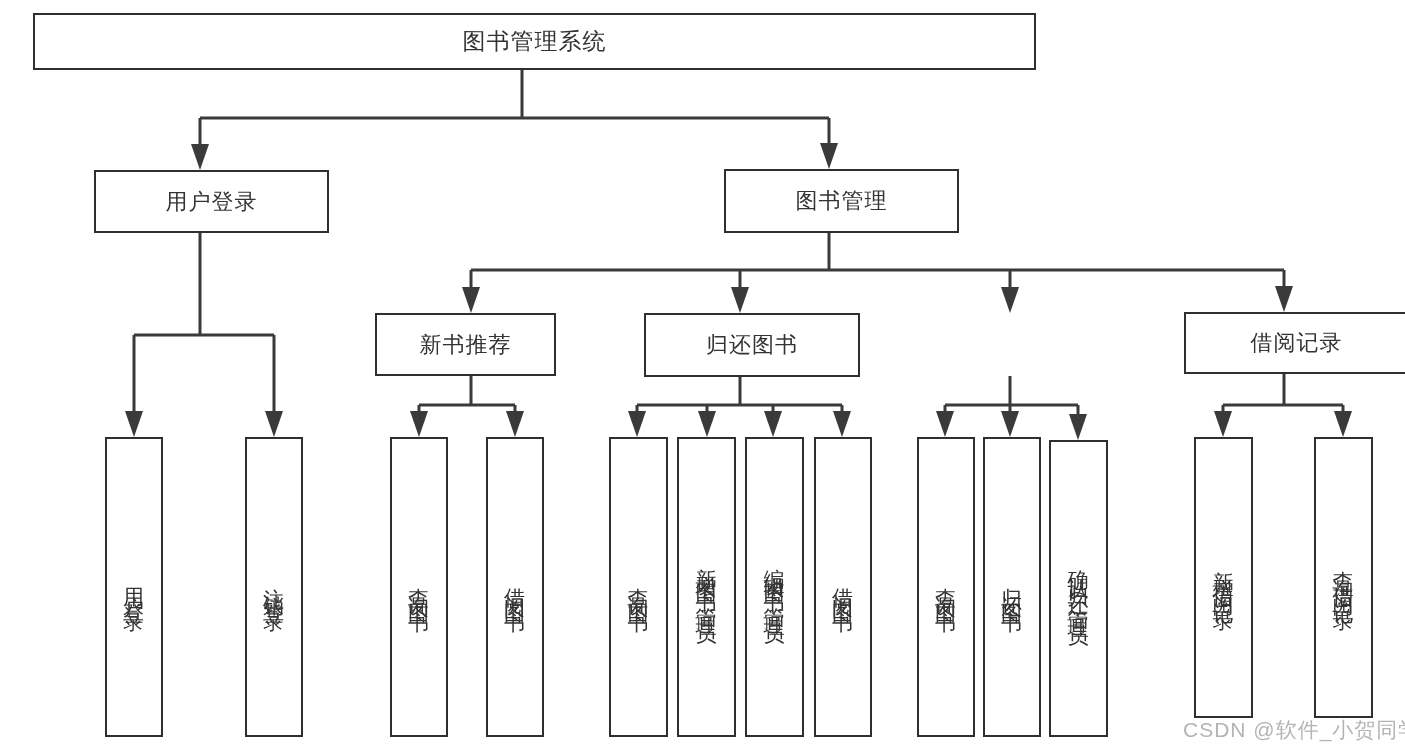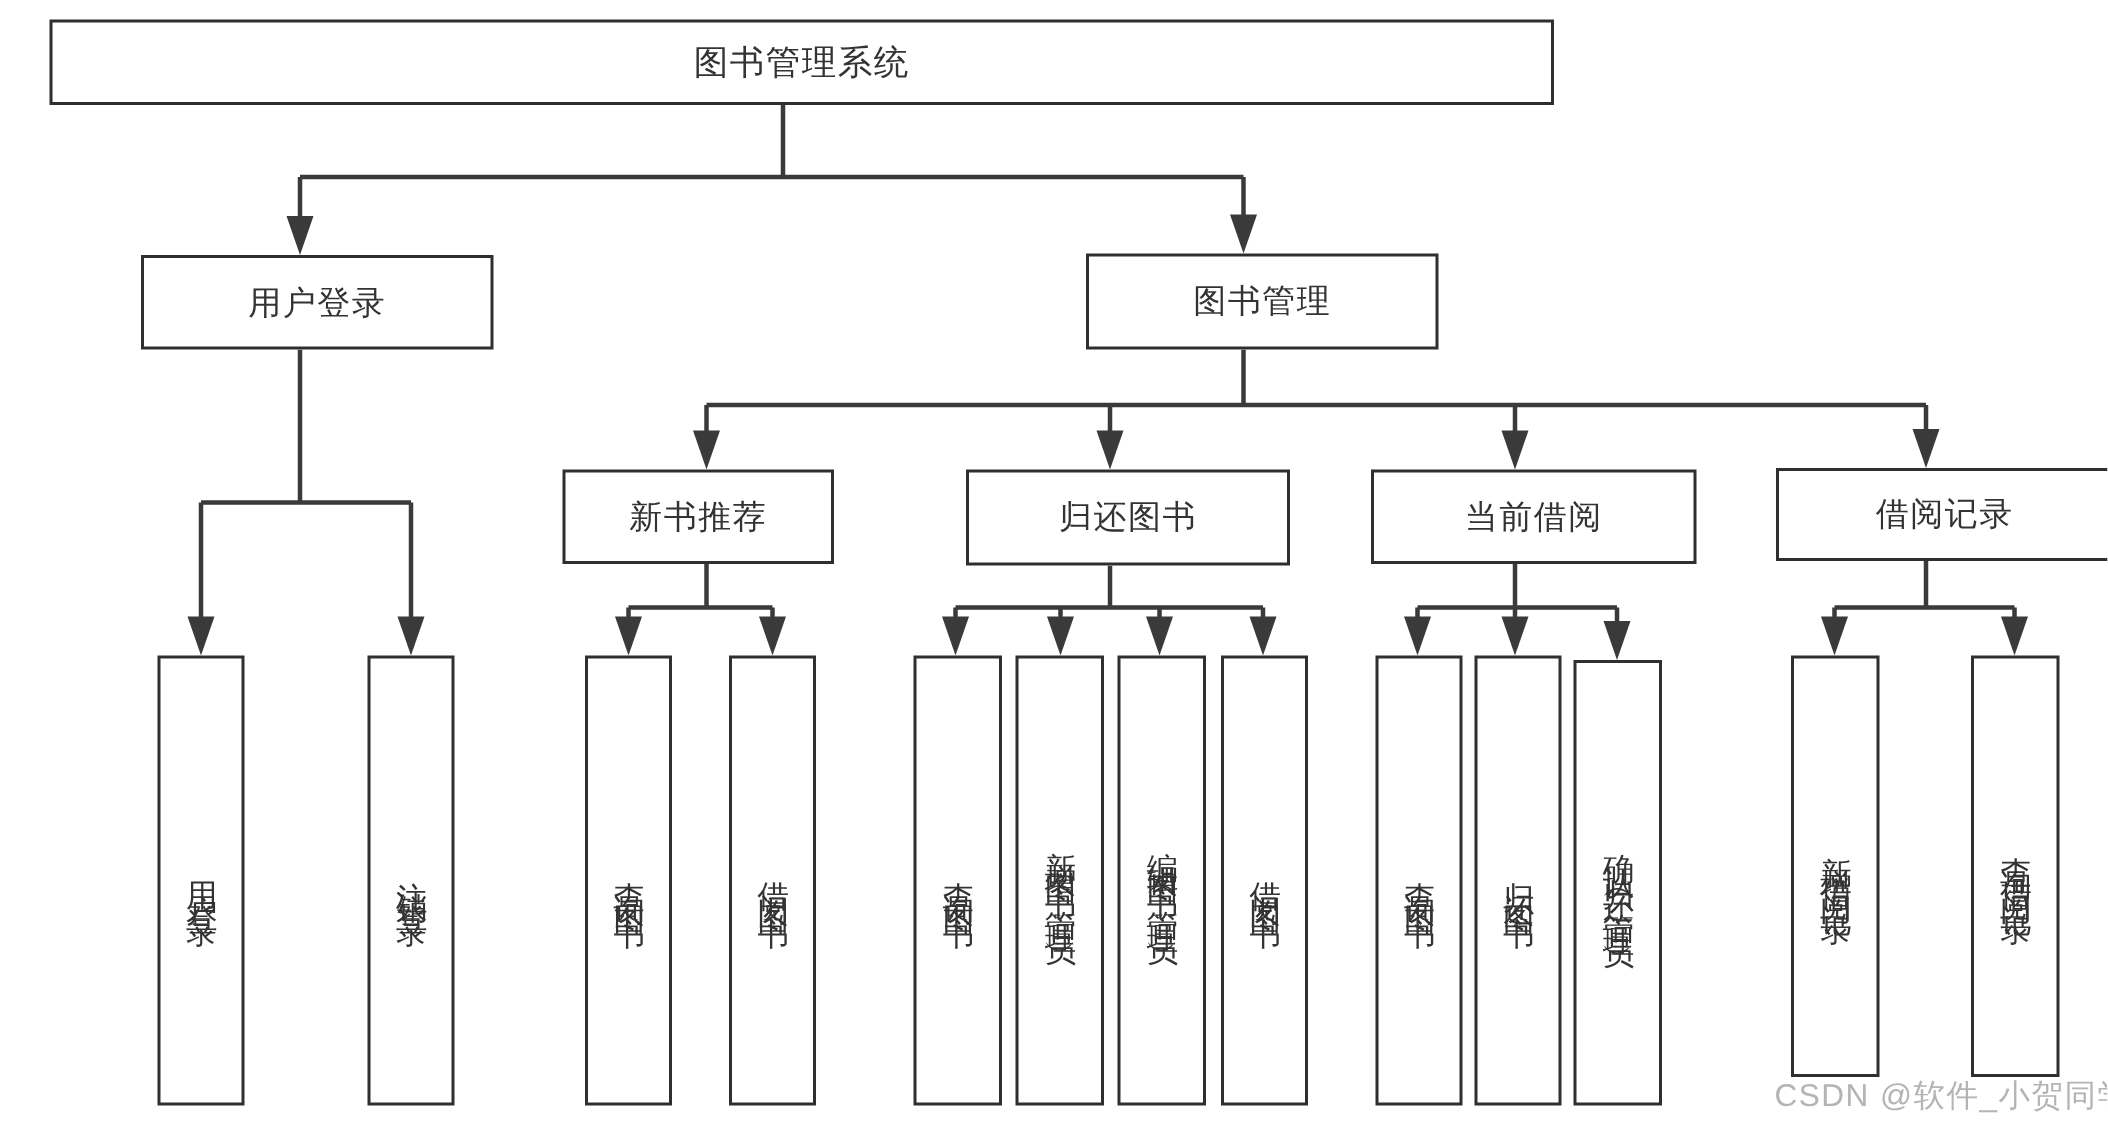--- a/index.html
+++ b/index.html
@@ -87,21 +87,20 @@
     </g>
   </svg>
 
   <div class="node h-node root-node" style="left:21px;top:13px;width:1003px;height:57px;">图书管理系统</div>
 
   <div class="node h-node" style="left:82px;top:170px;width:235px;height:63px;">用户登录</div>
   <div class="node h-node" style="left:712px;top:169px;width:235px;height:64px;">图书管理</div>
 
   <div class="node h-node" style="left:363px;top:313px;width:181px;height:63px;">新书推荐</div>
   <div class="node h-node" style="left:632px;top:313px;width:216px;height:64px;">归还图书</div>
-  <div class="node h-node" style="left:902px;top:313px;width:217px;height:63px;">当前借阅</div>
   <div class="node h-node" style="left:1172px;top:312px;width:225px;height:62px;">借阅记录</div>
 
   <div class="node v-node" style="left:105px;top:437px;width:58px;height:300px;">用户登录</div>
   <div class="node v-node" style="left:245px;top:437px;width:58px;height:300px;">注销登录</div>
 
   <div class="node v-node" style="left:390px;top:437px;width:58px;height:300px;">查询图书</div>
   <div class="node v-node" style="left:486px;top:437px;width:58px;height:300px;">借阅图书</div>
 
   <div class="node v-node" style="left:609px;top:437px;width:59px;height:300px;">查询图书</div>
   <div class="node v-node" style="left:677px;top:437px;width:59px;height:300px;">新增图书（管理员）</div>

